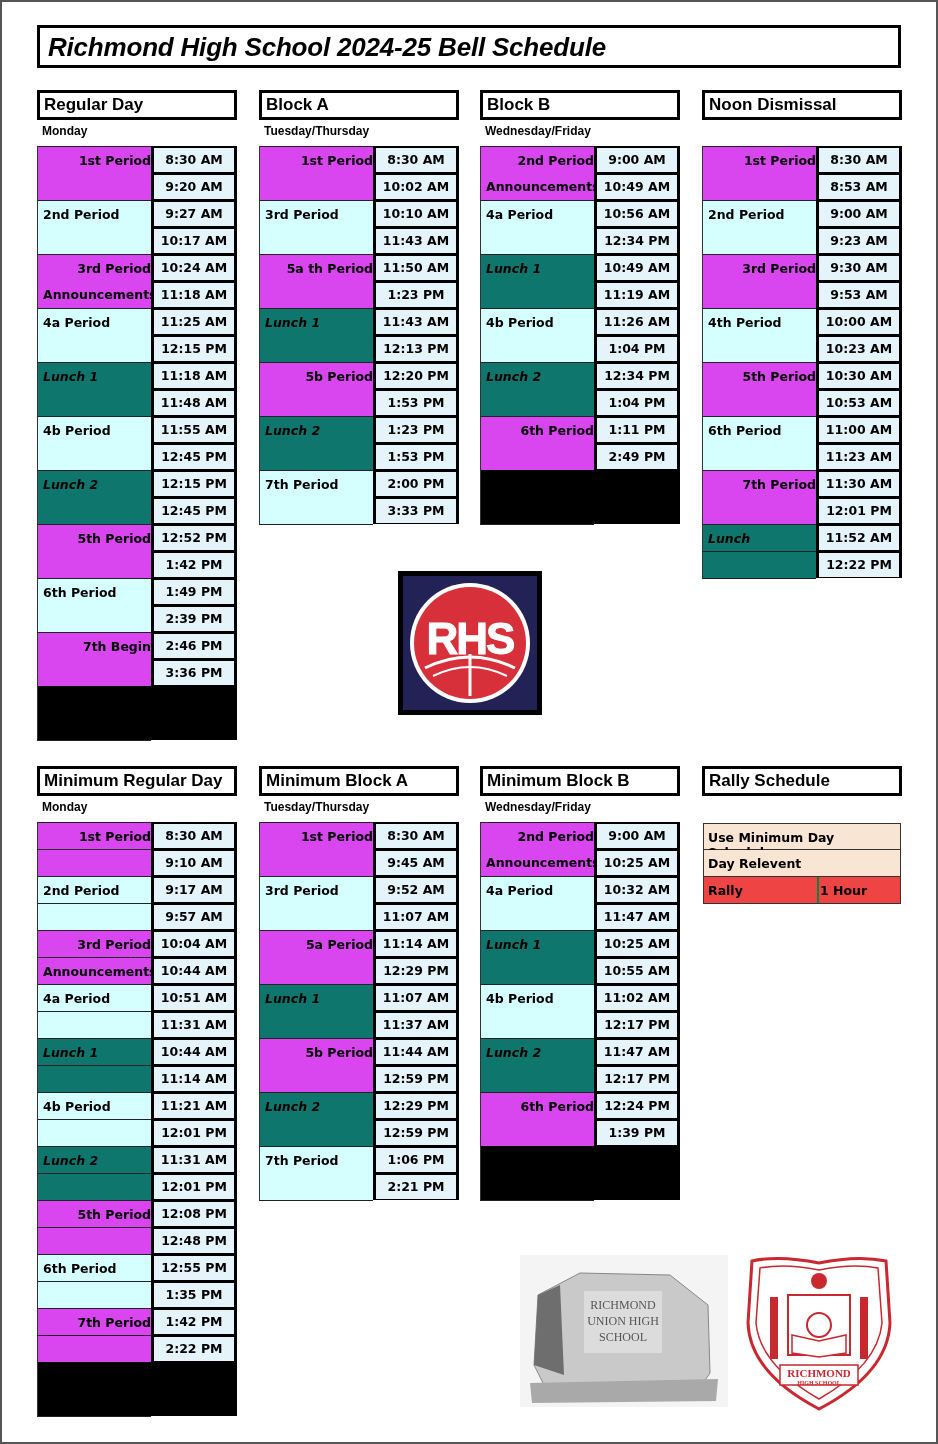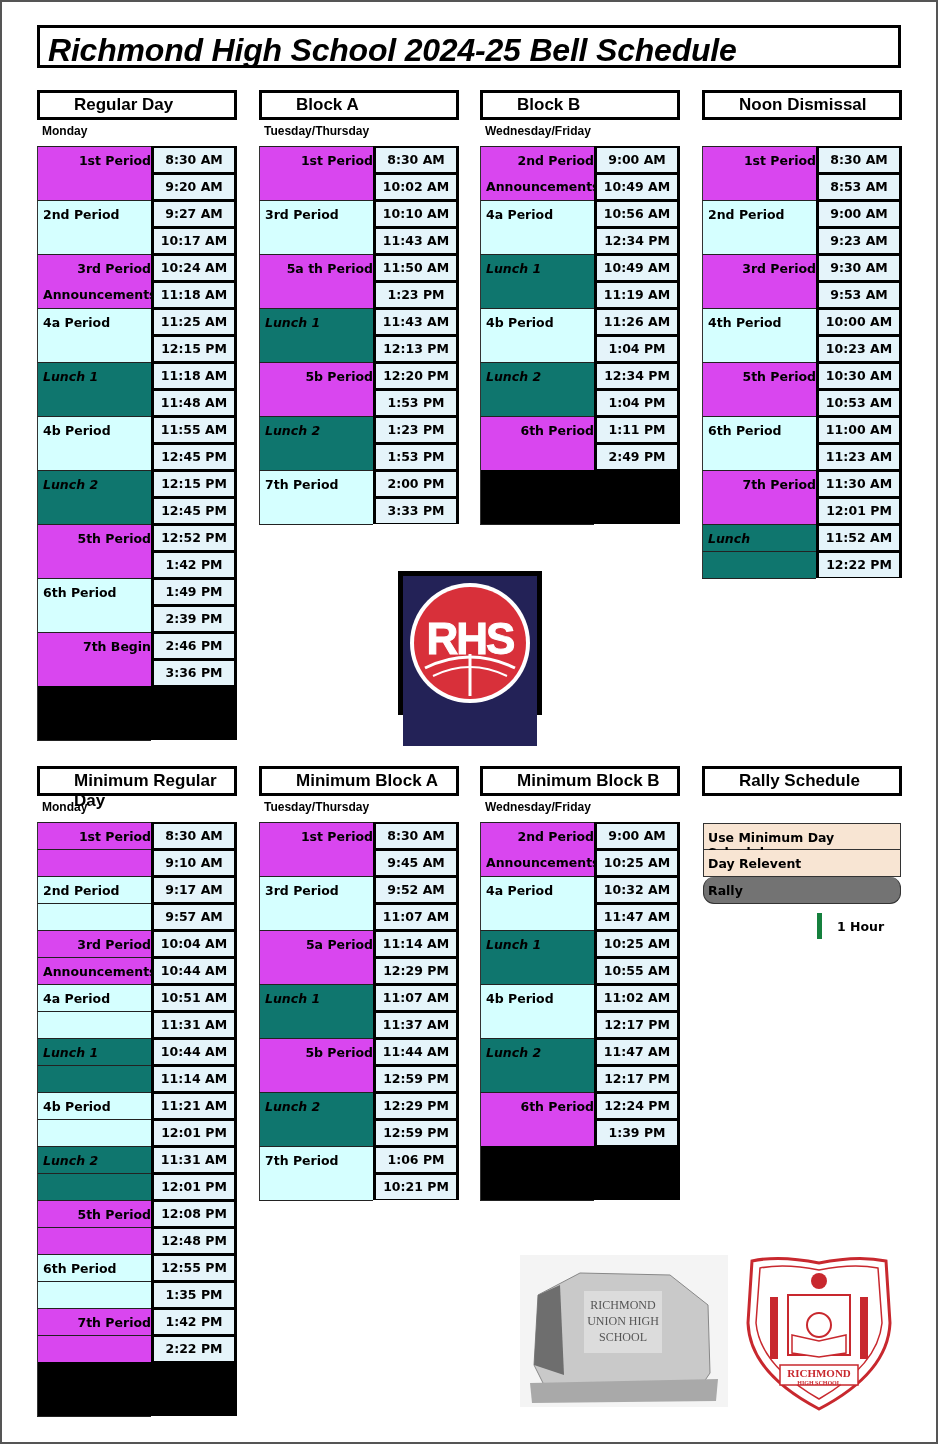--- a/index.html
+++ b/index.html
@@ -1,46 +1,46 @@
 <!DOCTYPE html>
 <html><head>
 <meta charset="utf-8">
 <style>
   * { box-sizing: border-box; margin: 0; padding: 0; }
   html, body { width: 938px; height: 1444px; background: #ffffff; }
   body { position: relative; font-family: "Liberation Sans", sans-serif; color: #000; overflow: hidden; }
   .page-frame { position: absolute; left: 0; top: 0; width: 938px; height: 1444px; border: 2px solid #555; }
   .title-box { position: absolute; left: 37px; top: 25px; width: 864px; height: 43px; border: 3px solid #000; }
-  .title-box span { position: absolute; left: 8px; top: 4px; font-size: 32px; font-weight: bold; font-style: italic; letter-spacing: -0.2px; }
+  .title-box span { position: absolute; left: 8px; top: 4px; font-size: 26px; font-weight: bold; font-style: italic; letter-spacing: -0.2px; }
 
   .sched { position: absolute; width: 200px; }
   .sched-head { position: absolute; left: 0; top: 0; width: 200px; height: 30px; border: 3px solid #000; background: #fff; }
-  .sched-head span { position: absolute; left: 4px; top: 2px; font-size: 17px; font-weight: bold; margin-left: 30px; }
+  .sched-head span { position: absolute; left: 4px; top: 2px; font-size: 17px; font-weight: bold; }
   .sched-sub { position: absolute; left: 5px; top: 34px; font-size: 12px; font-weight: bold; }
   .grid { position: absolute; left: 0; top: 56px; width: 200px; }
   .row { position: relative; height: 27px; }
   .lbl { position: absolute; left: 0; top: 0; width: 114px; height: 27px; font-family: "DejaVu Sans", sans-serif; font-size: 12.5px; font-weight: bold; padding: 6px 0 0 5px; white-space: nowrap; border-left: 1px solid #333; }
   .lbl.peach { background: #d946ef; text-align: right; }
   .lbl.cyan { background: #d5ffff; }
   .lbl.white { background: #0f766e; font-style: italic; }
   .lbl.black { background: #000; }
   .lbl.top-border { border-top: 1px solid #222; }
   .tm { position: absolute; left: 114px; top: 0; width: 86px; height: 27px; background: #e5f4fa; border: 3px solid #000; border-top-width: 2px; border-bottom-width: 1px; font-family: "DejaVu Sans", sans-serif; font-size: 12.5px; font-weight: bold; text-align: center; padding-top: 4px; }
   .tm.black { background: #000; }
   .grid-end { position: absolute; left: 0; height: 1px; width: 114px; background: #222; }
 
   .logo-rhs { position: absolute; left: 398px; top: 571px; width: 144px; height: 144px; background: #000; }
-  .logo-rhs .inner { position: absolute; left: 5px; top: 5px; width: 134px; height: 170px; background: #232257; }
+  .logo-rhs .inner { position: absolute; left: 5px; top: 5px; width: 134px; height: 134px; background: #232257; }
 
   .rally { position: absolute; left: 703px; top: 823px; width: 198px; }
   .rally .r { position: relative; height: 27px; font-family: "DejaVu Sans", sans-serif; font-size: 12.5px; font-weight: bold; border: 1px solid #333; border-top: none; padding: 6px 0 0 4px; }
   .rally .r:first-child { border-top: 1px solid #333; }
   .rally .peach { background: #f8e5d3; }
-  .rally .yellow { background: #737373; border-radius: 11px; }
-  .rally .cell2 { position: absolute; left: 113px; top: 0; height: 26px; border-left: 5px solid #15803d; padding: 6px 0 0 15px; margin-top: 36px; }
+  .rally .yellow { background: #ef4444; }
+  .rally .cell2 { position: absolute; left: 113px; top: 0; height: 26px; border-left: 2px solid #15803d; padding: 6px 0 0 1px; }
 
   .img-rock { position: absolute; left: 520px; top: 1255px; width: 208px; height: 152px; background: #f2f2f2; }
   .img-crest { position: absolute; left: 740px; top: 1253px; width: 158px; height: 160px; }
 </style>
 </head>
 <body>
 
 <div class="page-frame"></div>
 
 <div class="title-box">
@@ -498,21 +498,21 @@
       <div class="row">
         <div class="lbl white"></div>
         <div class="tm">12:59 PM</div>
       </div>
       <div class="row">
         <div class="lbl cyan top-border">7th Period</div>
         <div class="tm">1:06 PM</div>
       </div>
       <div class="row">
         <div class="lbl cyan"></div>
-        <div class="tm">10:21 PM</div>
+        <div class="tm">2:21 PM</div>
       </div>
       <div class="grid-end" style="top: 378px;"></div>
     </div>
   </div>
 <div class="sched" style="left:480px; top:766px;">
     <div class="sched-head">
       <span>Minimum Block B</span>
     </div>
     <div class="sched-sub">Wednesday/Friday</div>
     <div class="grid">

